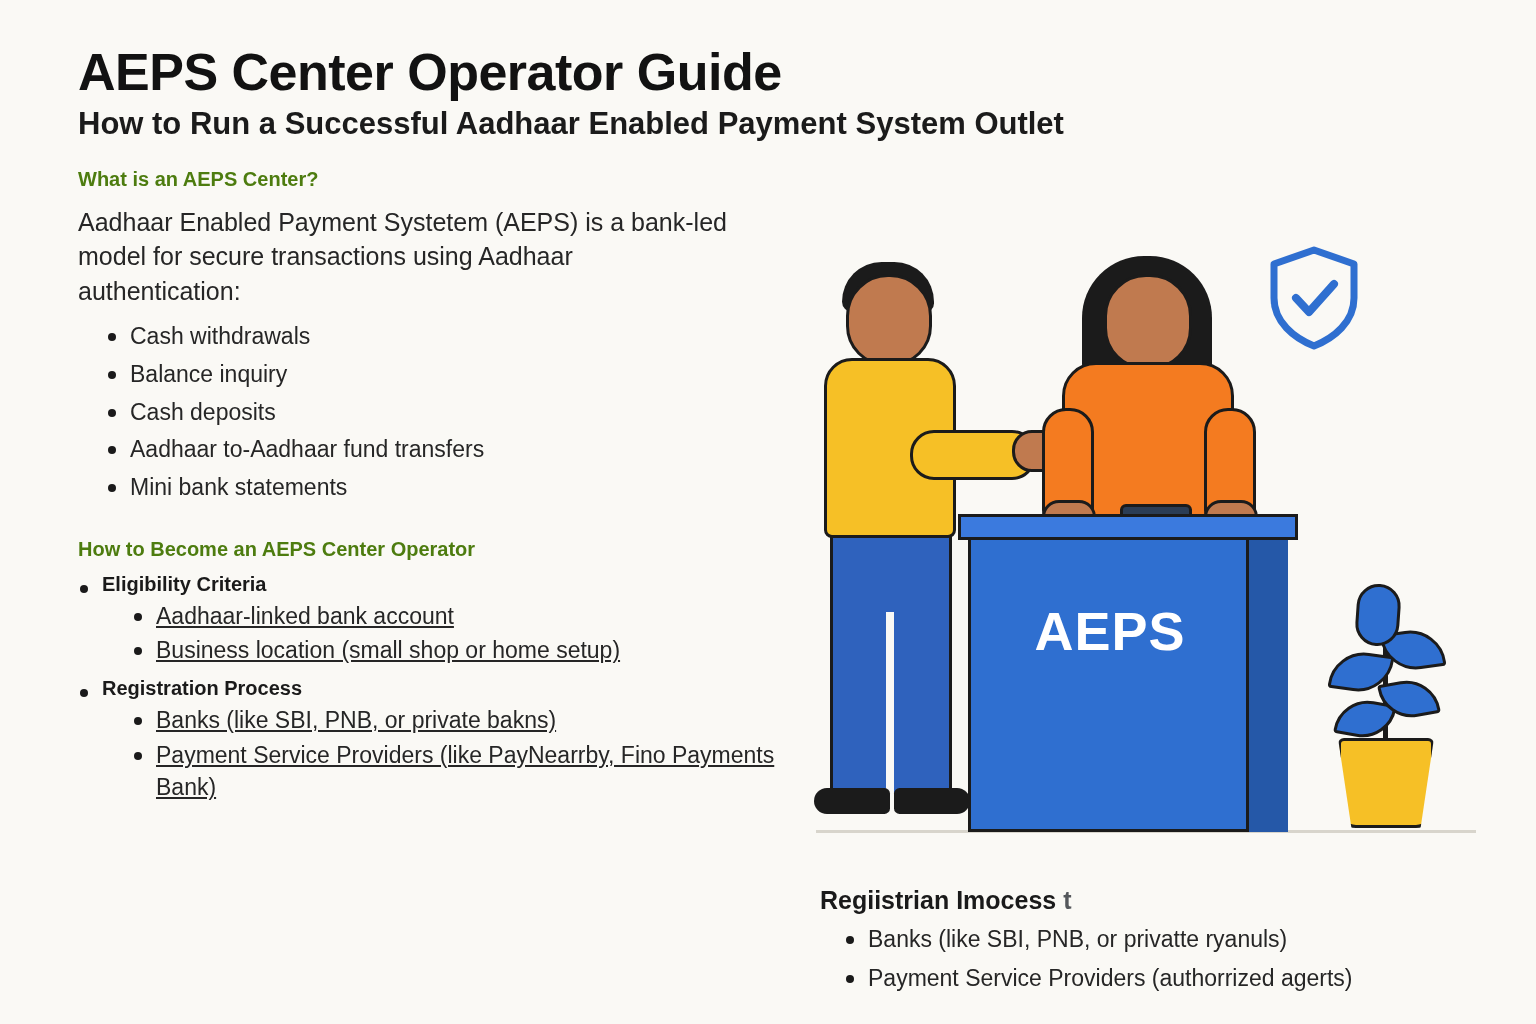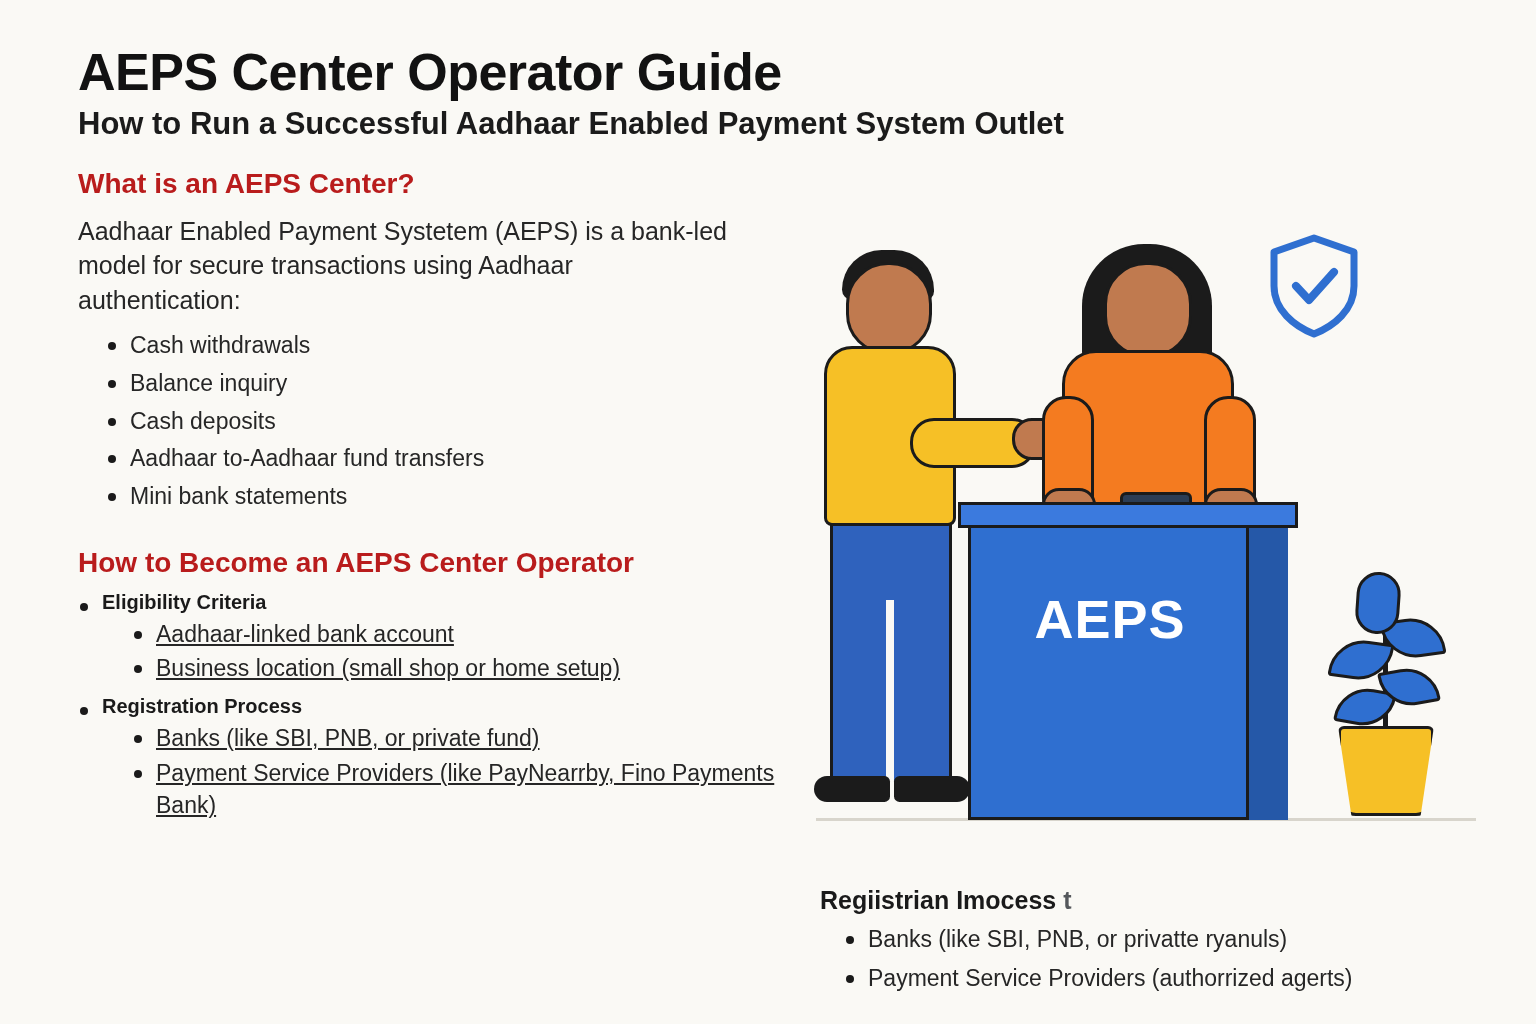--- a/index.html
+++ b/index.html
@@ -34,22 +34,22 @@
     font-size: 31px;
     font-weight: bold;
     line-height: 1.15;
     margin: 0 0 26px 0;
     color: #1b1b1b;
   }
   .left-col {
     width: 760px;
   }
   .section-heading {
-    color: #b91c1c;
-    font-size: 28px;
+    color: #4d7c0f;
+    font-size: 20px;
     font-weight: bold;
     margin: 0 0 14px 0;
   }
   .section-heading.second {
     margin-top: 34px;
     margin-bottom: 12px;
   }
   .para {
     font-size: 25px;
     line-height: 1.38;
@@ -106,21 +106,21 @@
     padding-left: 52px;
   }
   ul.sub-list li {
     margin-bottom: 2px;
     text-decoration: underline;
   }
   
   .illustration {
     position: absolute;
     left: 790px;
-    top: 220px;
+    top: 232px;
     width: 700px;
     height: 620px;
   }
   .floor-line {
     position: absolute;
     left: 26px;
     top: 598px;
     width: 660px;
     height: 3px;
     background: #d8d5cc;
@@ -453,21 +453,21 @@
     <h3 class="section-heading second">How to Become an AEPS Center Operator</h3>
 
     <div class="group-item">Eligibility Criteria</div>
     <ul class="sub-list">
       <li>Aadhaar-linked bank account</li>
       <li>Business location (small shop or home setup)</li>
     </ul>
 
     <div class="group-item">Registration Process</div>
     <ul class="sub-list">
-      <li>Banks (like SBI, PNB, or private fund)</li>
+      <li>Banks (like SBI, PNB, or private bakns)</li>
       <li>Payment Service Providers (like PayNearrby, Fino Payments Bank)</li>
     </ul>
 
   </div>
 
   <div class="illustration">
 
     <div class="floor-line"></div>
 
     <div class="shield">

